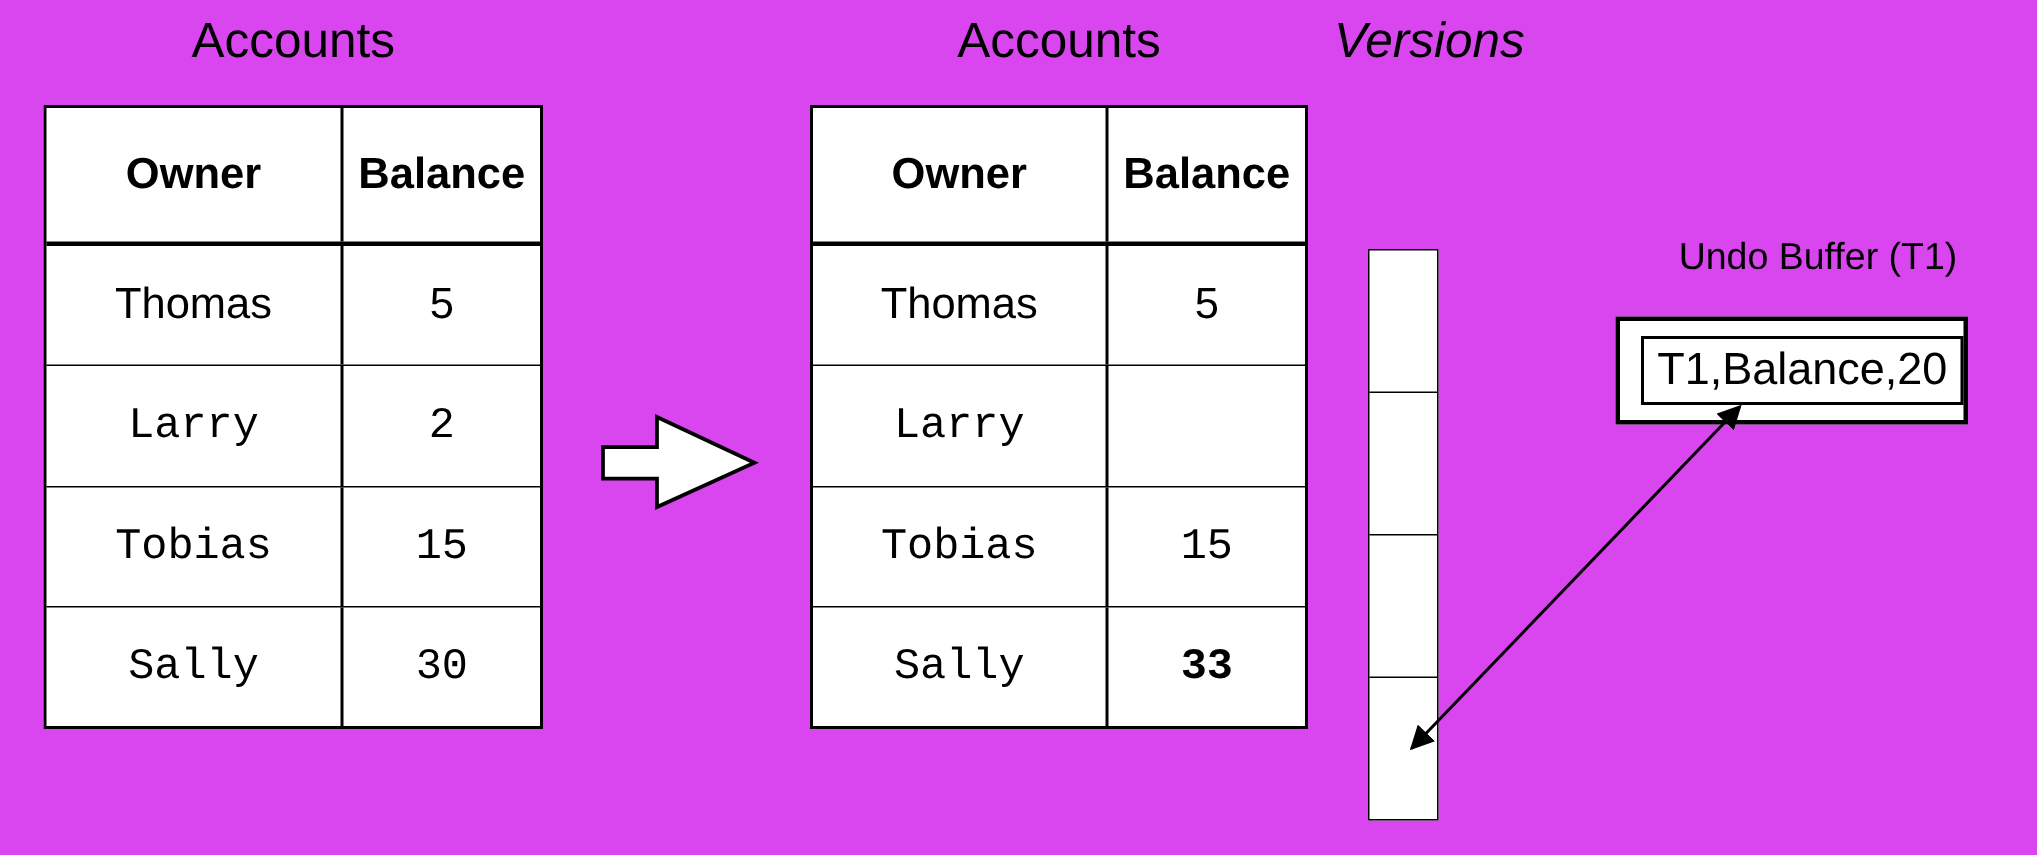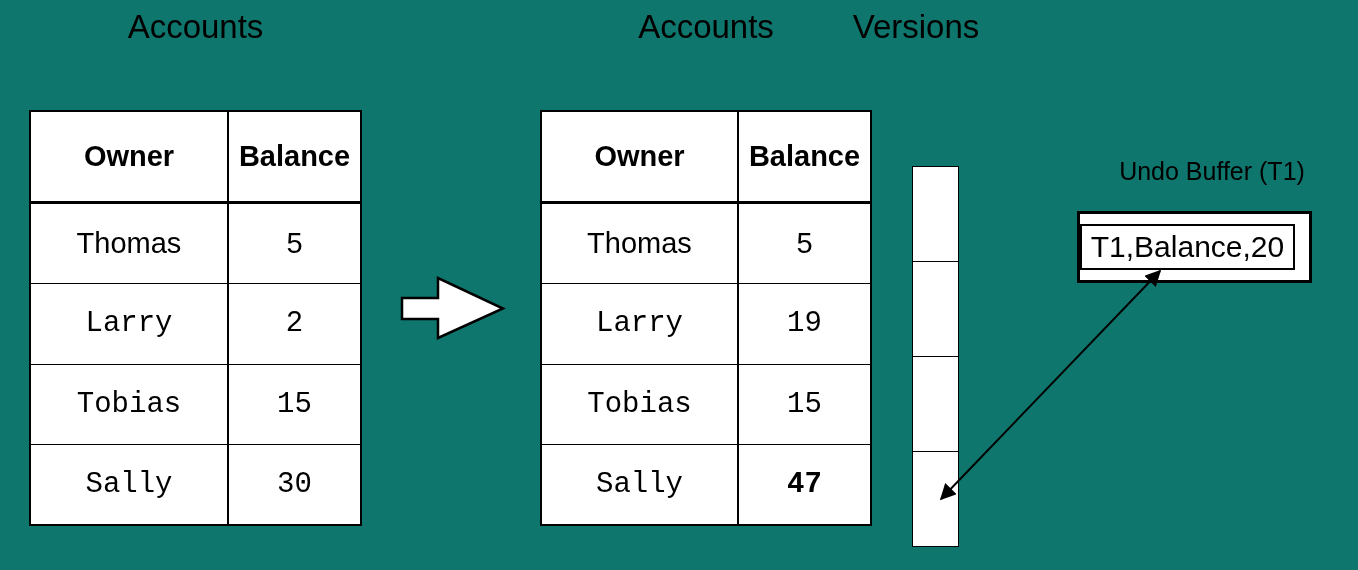--- a/index.html
+++ b/index.html
@@ -1,20 +1,20 @@
 <!DOCTYPE html>
 <html><head>
 <meta charset="utf-8">
 <style>
   * { margin:0; padding:0; box-sizing:border-box; }
   html,body { background:#ffffff; }
   .canvas {
     position:relative;
     width:1358px; height:570px;
-    background:#0f766e;
+    background:#d946ef;
     font-family:"Liberation Sans", sans-serif;
     color:#000000;
     overflow:hidden;
   }
   .title {
     position:absolute;
     top:8px;
     text-align:center;
     font-size:33px;
     line-height:38px;
@@ -22,21 +22,20 @@
     white-space:nowrap;
   }
   .tbl {
     position:absolute;
     top:70px;
     height:416px;
     border:2px solid #000;
     background:#fff;
     display:flex;
     flex-direction:column;
-    margin-top:40px;
   }
   .trow { display:flex; flex:1; }
   .trow.header { flex:0 0 92px; border-bottom:3px solid #000; }
   .trow.data + .trow.data { border-top:1.5px solid #000;font-family:Liberation Mono, monospace; }
   .cell {
     display:flex;
     align-items:center;
     justify-content:center;
     font-size:29px;
   }
@@ -67,21 +66,21 @@
     white-space:nowrap;
   }
   .undo-outer {
     position:absolute;
     left:1077px; top:211px;
     width:235px; height:72px;
     border:3px solid #000;
     background:#fff;
     display:flex;
     align-items:center;
-    justify-content:flex-start;
+    justify-content:flex-end;
   }
   .undo-inner {
     width:215px; height:46px;
     border:2px solid #000;
     display:flex;
     align-items:center;
     justify-content:center;
     font-size:30px;
     white-space:nowrap;
   }
@@ -92,21 +91,21 @@
     pointer-events:none;
   }
 </style>
 </head>
 <body>
 
 <div class="canvas">
 
   <div class="title" style="left:29px; width:333px;">Accounts</div>
   <div class="title" style="left:540px; width:332px;">Accounts</div>
-  <div class="title" style="left:790px; width:252px;">Versions</div>
+  <div class="title" style="left:827px; width:252px;font-style:italic;">Versions</div>
 
   <div class="tbl left" style="left:29px; width:333px;">
     <div class="trow header">
       <div class="cell c0 hdr">Owner</div>
       <div class="cell c1 hdr">Balance</div>
     </div>
     <div class="trow data">
       <div class="cell c0">Thomas</div>
       <div class="cell c1">5</div>
     </div>
@@ -128,29 +127,28 @@
     <div class="trow header">
       <div class="cell c0 hdr">Owner</div>
       <div class="cell c1 hdr">Balance</div>
     </div>
     <div class="trow data">
       <div class="cell c0">Thomas</div>
       <div class="cell c1">5</div>
     </div>
     <div class="trow data">
       <div class="cell c0">Larry</div>
-      <div class="cell c1">19</div>
     </div>
     <div class="trow data">
       <div class="cell c0">Tobias</div>
       <div class="cell c1">15</div>
     </div>
     <div class="trow data">
       <div class="cell c0">Sally</div>
-      <div class="cell c1 bold">47</div>
+      <div class="cell c1 bold">33</div>
     </div>
   </div>
 
   <div class="versions-col">
     <div class="vcell"></div>
     <div class="vcell"></div>
     <div class="vcell"></div>
     <div class="vcell"></div>
   </div>
 

